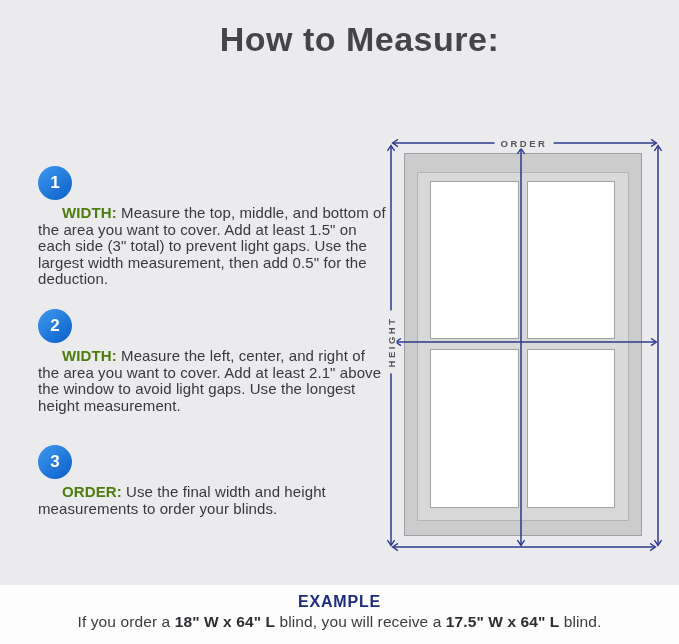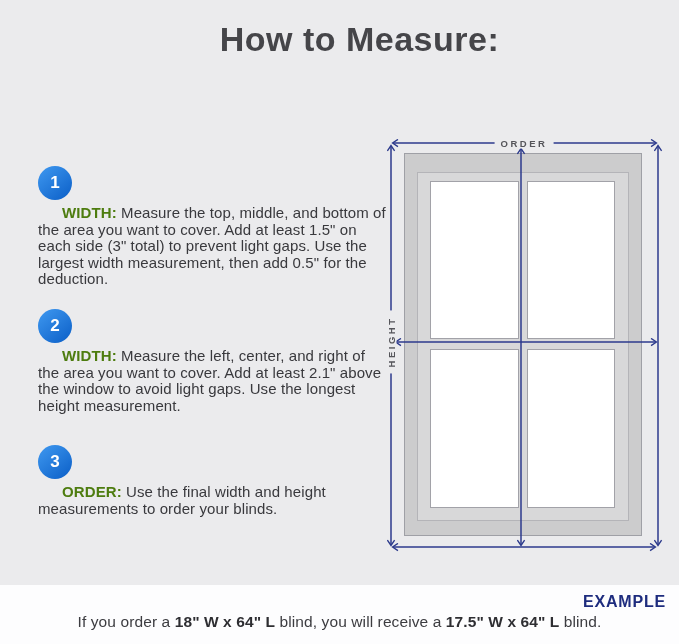--- a/index.html
+++ b/index.html
@@ -56,21 +56,21 @@
     font-size:9.5px;font-weight:700;letter-spacing:2.5px;color:#55555a;
     white-space:nowrap;
   }
   .dim-w{left:149px;top:13px;transform:translate(-50%,-50%);}
   .dim-h{left:16px;top:212px;transform:translate(-50%,-50%) rotate(-90deg);}
   
   .example{
     position:absolute;left:0;top:585px;width:679px;height:59px;
     background:#fdfdfe;text-align:center;
   }
-  .example h2{margin:8px 13px 2px 0;font-size:16px;font-weight:800;letter-spacing:.8px;color:#1e2c7e;text-align:right;}
+  .example h2{margin:8px 0 2px 0;font-size:16px;font-weight:800;letter-spacing:.8px;color:#1e2c7e;}
   .example p{margin:0;font-size:15.5px;color:#3c3c40;letter-spacing:.1px;}
   .example p b{font-weight:700;color:#2e2e32;}
 </style>
 </head>
 <body>
 
 <div class="hdr">
   <h1 class="hdr-l1">How to Measure:</h1>
 </div>
 

